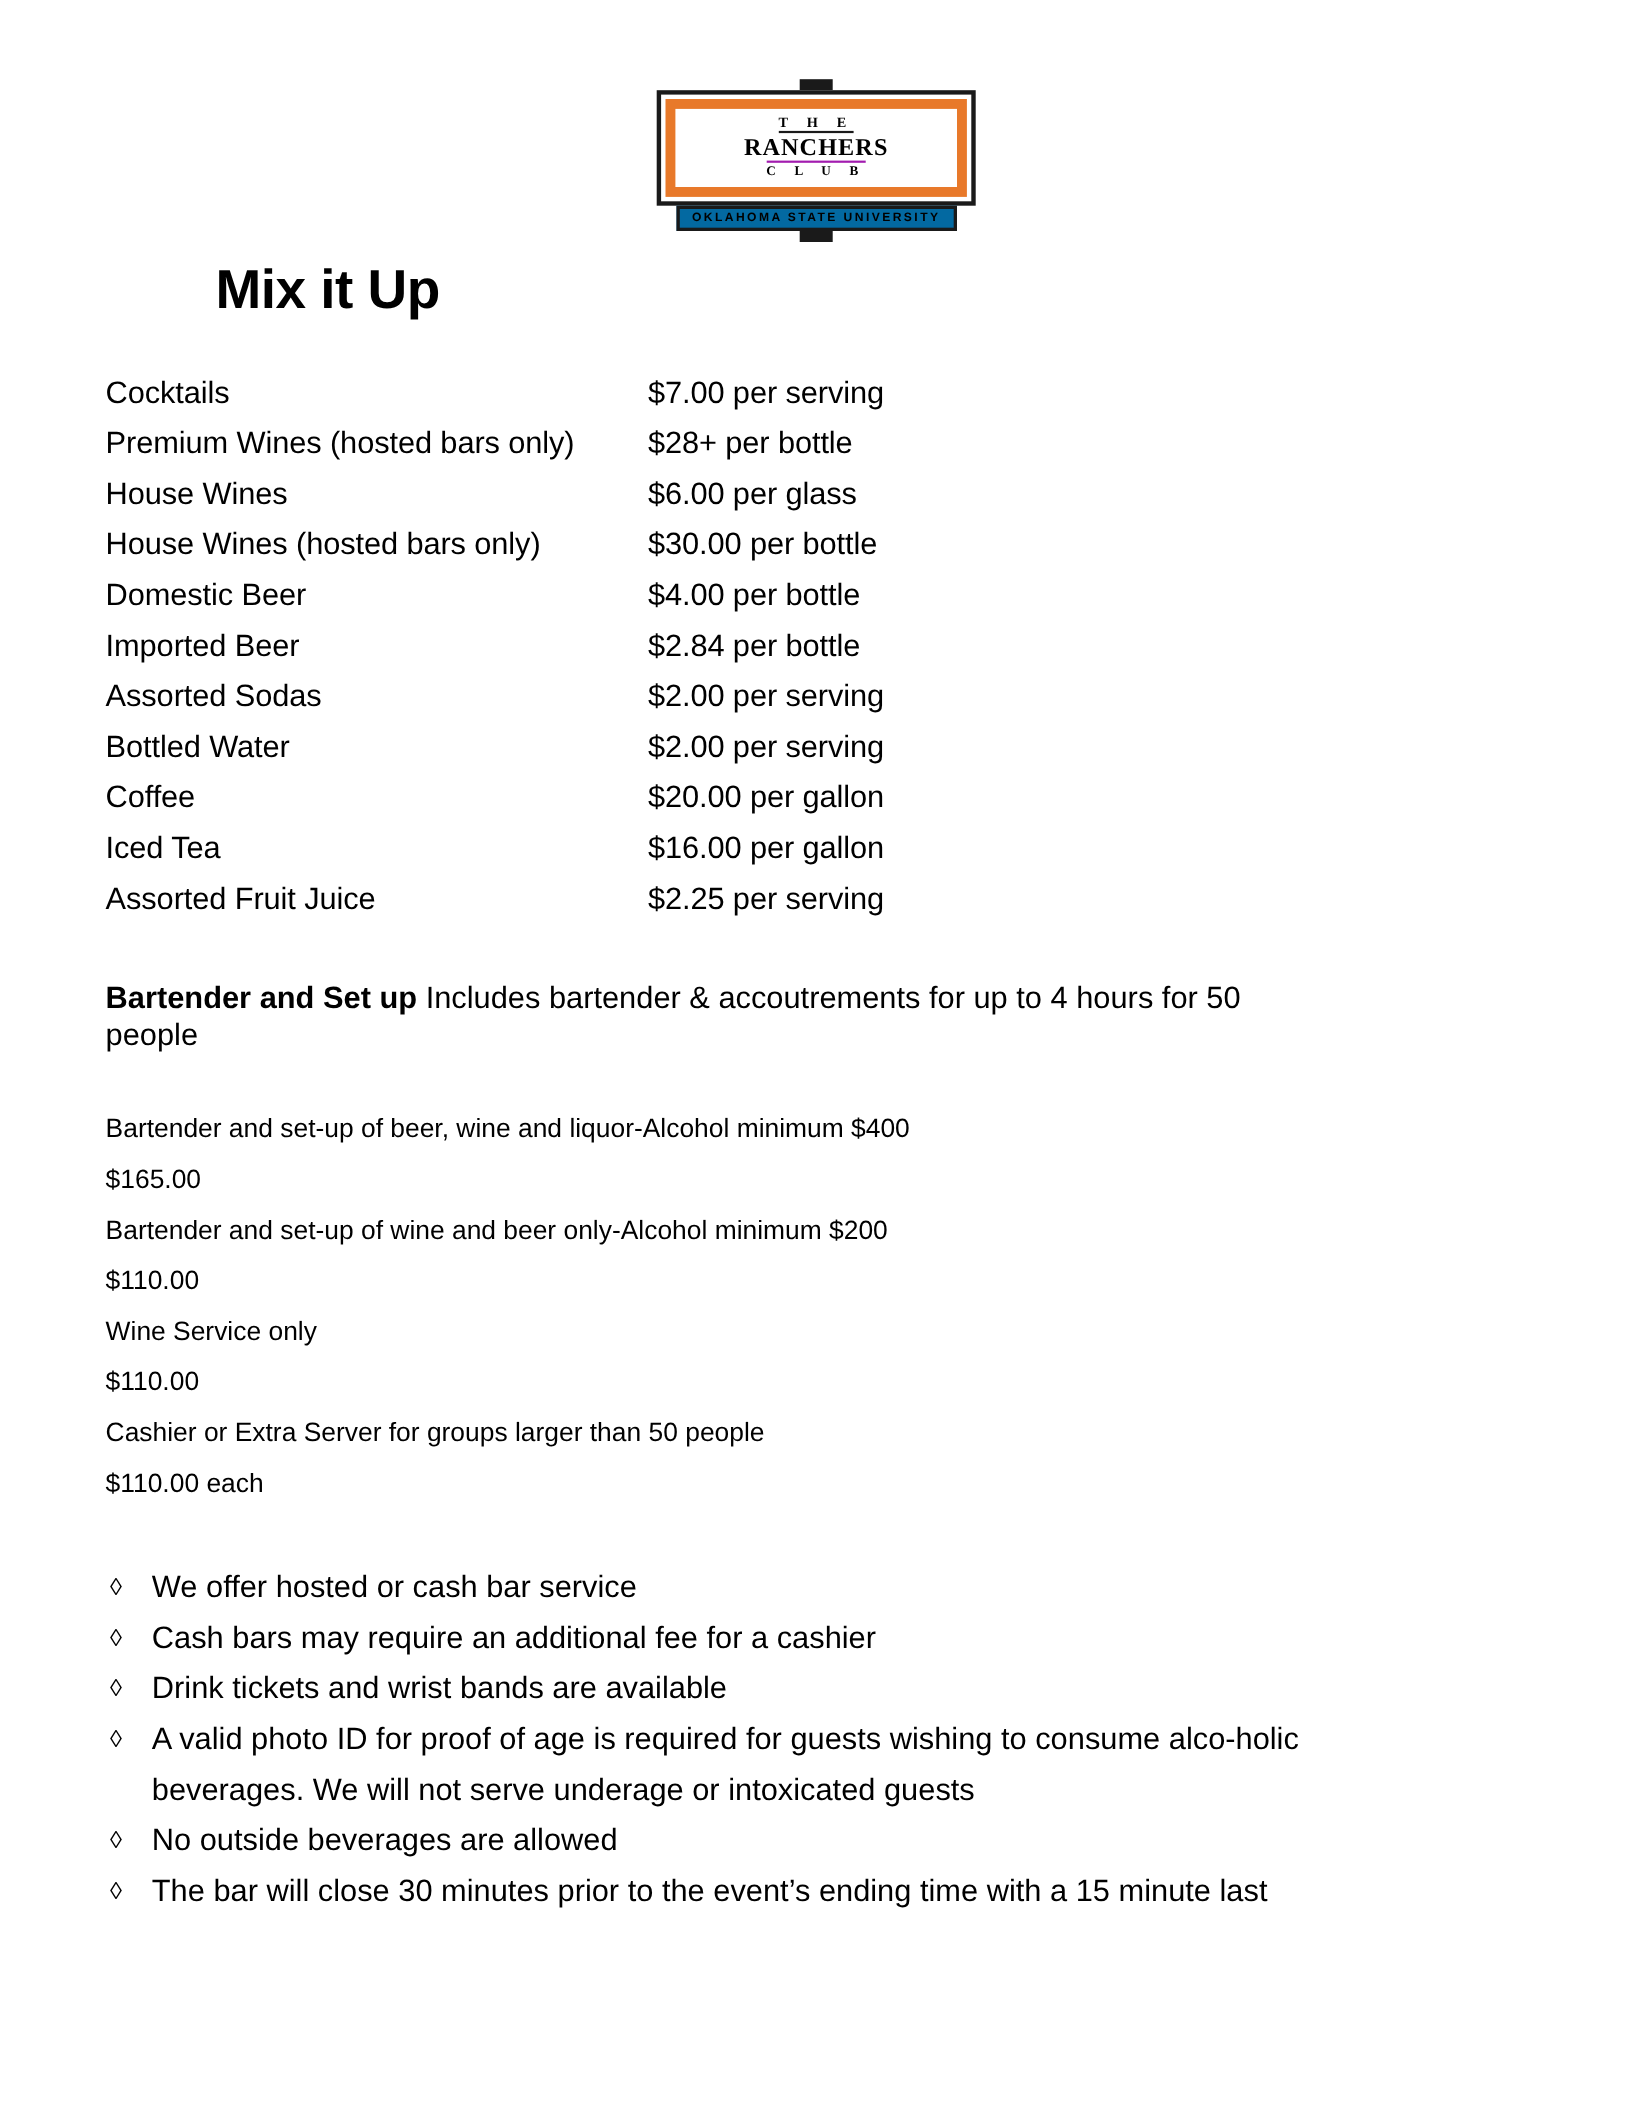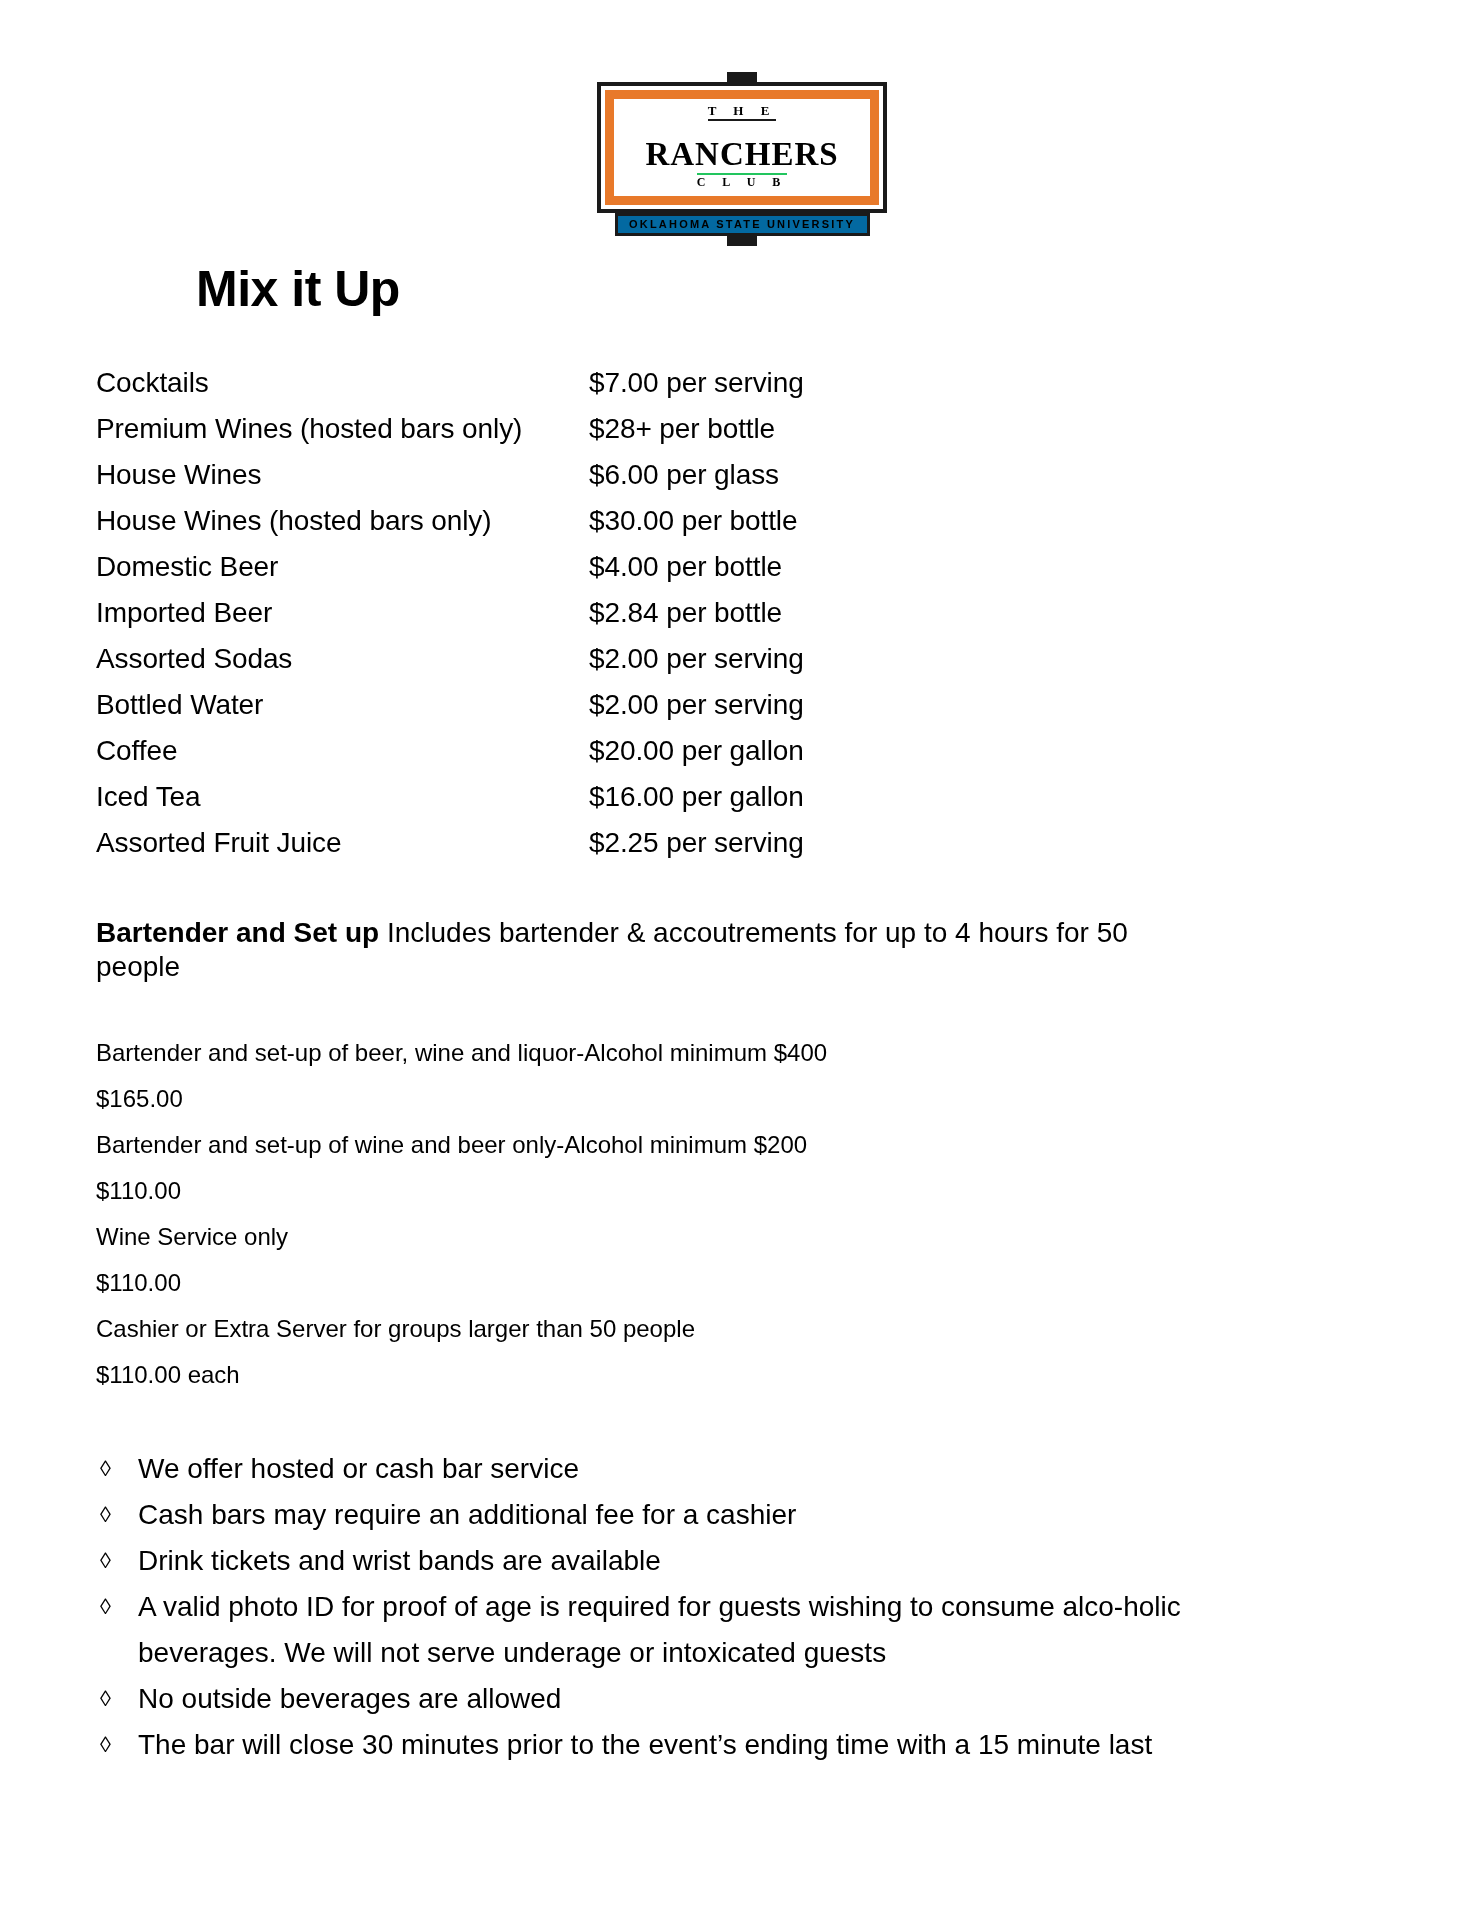--- a/index.html
+++ b/index.html
@@ -84,32 +84,32 @@
     font-family: "Liberation Serif", serif;
     font-size: 13px;
     letter-spacing: 7px;
     font-weight: 700;
     border-bottom: 2px solid #1a1a1a;
     padding-bottom: 1px;
     line-height: 1.1;
   }
   .logo-main {
     font-family: "Liberation Serif", serif;
-    font-size: 33px;
+    font-size: 22px;
     font-weight: 700;
     letter-spacing: 1px;
     line-height: 1.05;
-    margin-top: 16px;
+    margin-top: 1px;
   }
   .logo-club {
     font-family: "Liberation Serif", serif;
     font-size: 12px;
     letter-spacing: 7px;
     font-weight: 700;
-    border-top: 2px solid #22c55e;
+    border-top: 2px solid #a21caf;
     margin-top: 1px;
     padding-top: 1px;
     line-height: 1.1;
   }
   .logo-univ {
     border: 3px solid #1a1a1a;
     background: #0369a1;
     margin: 0 auto;
     width: 255px;
     box-sizing: border-box;

